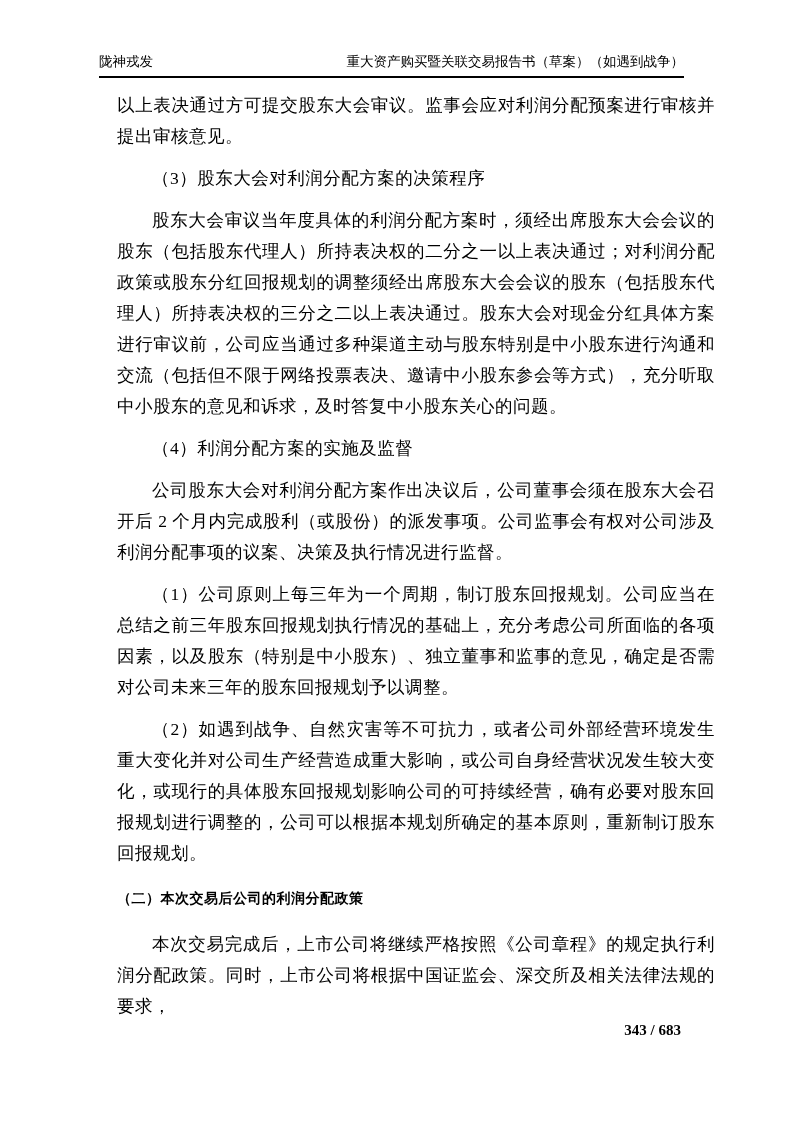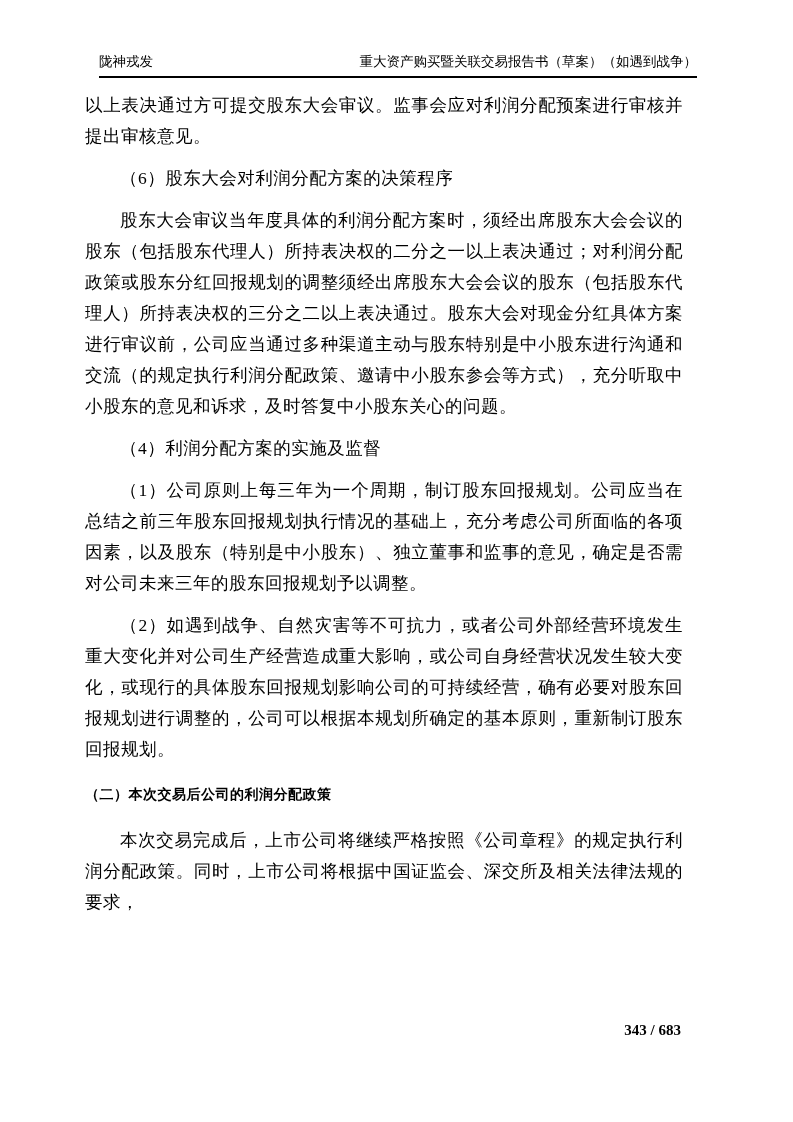--- a/index.html
+++ b/index.html
@@ -13,35 +13,35 @@
     height: 1122px;
     background: #ffffff;
     overflow: hidden;
     font-family: "Liberation Serif", "DejaVu Serif", serif;
     color: #000000;
   }
   .doc-header {
     position: absolute;
     top: 52px;
     left: 99px;
-    right: 96px;
+    right: 109px;
     display: flex;
     justify-content: space-between;
     align-items: flex-end;
     font-size: 13.5px;
     line-height: 19px;
     padding-bottom: 5px;
     border-bottom: 2px solid #000000;
   }
   .doc-header .hdr-left { white-space: nowrap; }
   .doc-header .hdr-right { white-space: nowrap; }
   .content {
     position: absolute;
     top: 90px;
-    left: 85px;
+    left: 117px;
     width: 598px;
     font-size: 17.5px;
     line-height: 31px;
     letter-spacing: 0.5px;
     text-align: justify;
     text-justify: inter-ideograph;
   }
   .content p {
     margin: 0 0 11px 0;
     text-indent: 2em;
@@ -75,23 +75,24 @@
 
 <div class="page">
 
   <div class="doc-header">
     <span class="hdr-left">陇神戎发</span>
     <span class="hdr-right">重大资产购买暨关联交易报告书（草案）（如遇到战争）</span>
   </div>
 
   <div class="content">
     <p class="no-indent">以上表决通过方可提交股东大会审议。监事会应对利润分配预案进行审核并提出审核意见。</p>
-    <p>（6）股东大会对利润分配方案的决策程序</p>
-    <p>股东大会审议当年度具体的利润分配方案时，须经出席股东大会会议的股东（包括股东代理人）所持表决权的二分之一以上表决通过；对利润分配政策或股东分红回报规划的调整须经出席股东大会会议的股东（包括股东代理人）所持表决权的三分之二以上表决通过。股东大会对现金分红具体方案进行审议前，公司应当通过多种渠道主动与股东特别是中小股东进行沟通和交流（的规定执行利润分配政策、邀请中小股东参会等方式），充分听取中小股东的意见和诉求，及时答复中小股东关心的问题。</p>
+    <p>（3）股东大会对利润分配方案的决策程序</p>
+    <p>股东大会审议当年度具体的利润分配方案时，须经出席股东大会会议的股东（包括股东代理人）所持表决权的二分之一以上表决通过；对利润分配政策或股东分红回报规划的调整须经出席股东大会会议的股东（包括股东代理人）所持表决权的三分之二以上表决通过。股东大会对现金分红具体方案进行审议前，公司应当通过多种渠道主动与股东特别是中小股东进行沟通和交流（包括但不限于网络投票表决、邀请中小股东参会等方式），充分听取中小股东的意见和诉求，及时答复中小股东关心的问题。</p>
     <p>（4）利润分配方案的实施及监督</p>
+    <p>公司股东大会对利润分配方案作出决议后，公司董事会须在股东大会召开后 2 个月内完成股利（或股份）的派发事项。公司监事会有权对公司涉及利润分配事项的议案、决策及执行情况进行监督。</p>
     <p>（1）公司原则上每三年为一个周期，制订股东回报规划。公司应当在总结之前三年股东回报规划执行情况的基础上，充分考虑公司所面临的各项因素，以及股东（特别是中小股东）、独立董事和监事的意见，确定是否需对公司未来三年的股东回报规划予以调整。</p>
     <p>（2）如遇到战争、自然灾害等不可抗力，或者公司外部经营环境发生重大变化并对公司生产经营造成重大影响，或公司自身经营状况发生较大变化，或现行的具体股东回报规划影响公司的可持续经营，确有必要对股东回报规划进行调整的，公司可以根据本规划所确定的基本原则，重新制订股东回报规划。</p>
     <p class="section-heading">（二）本次交易后公司的利润分配政策</p>
     <p>本次交易完成后，上市公司将继续严格按照《公司章程》的规定执行利润分配政策。同时，上市公司将根据中国证监会、深交所及相关法律法规的要求，</p>
   </div>
 
   <div class="doc-footer">
     <span>343 / 683</span>
   </div>
 

